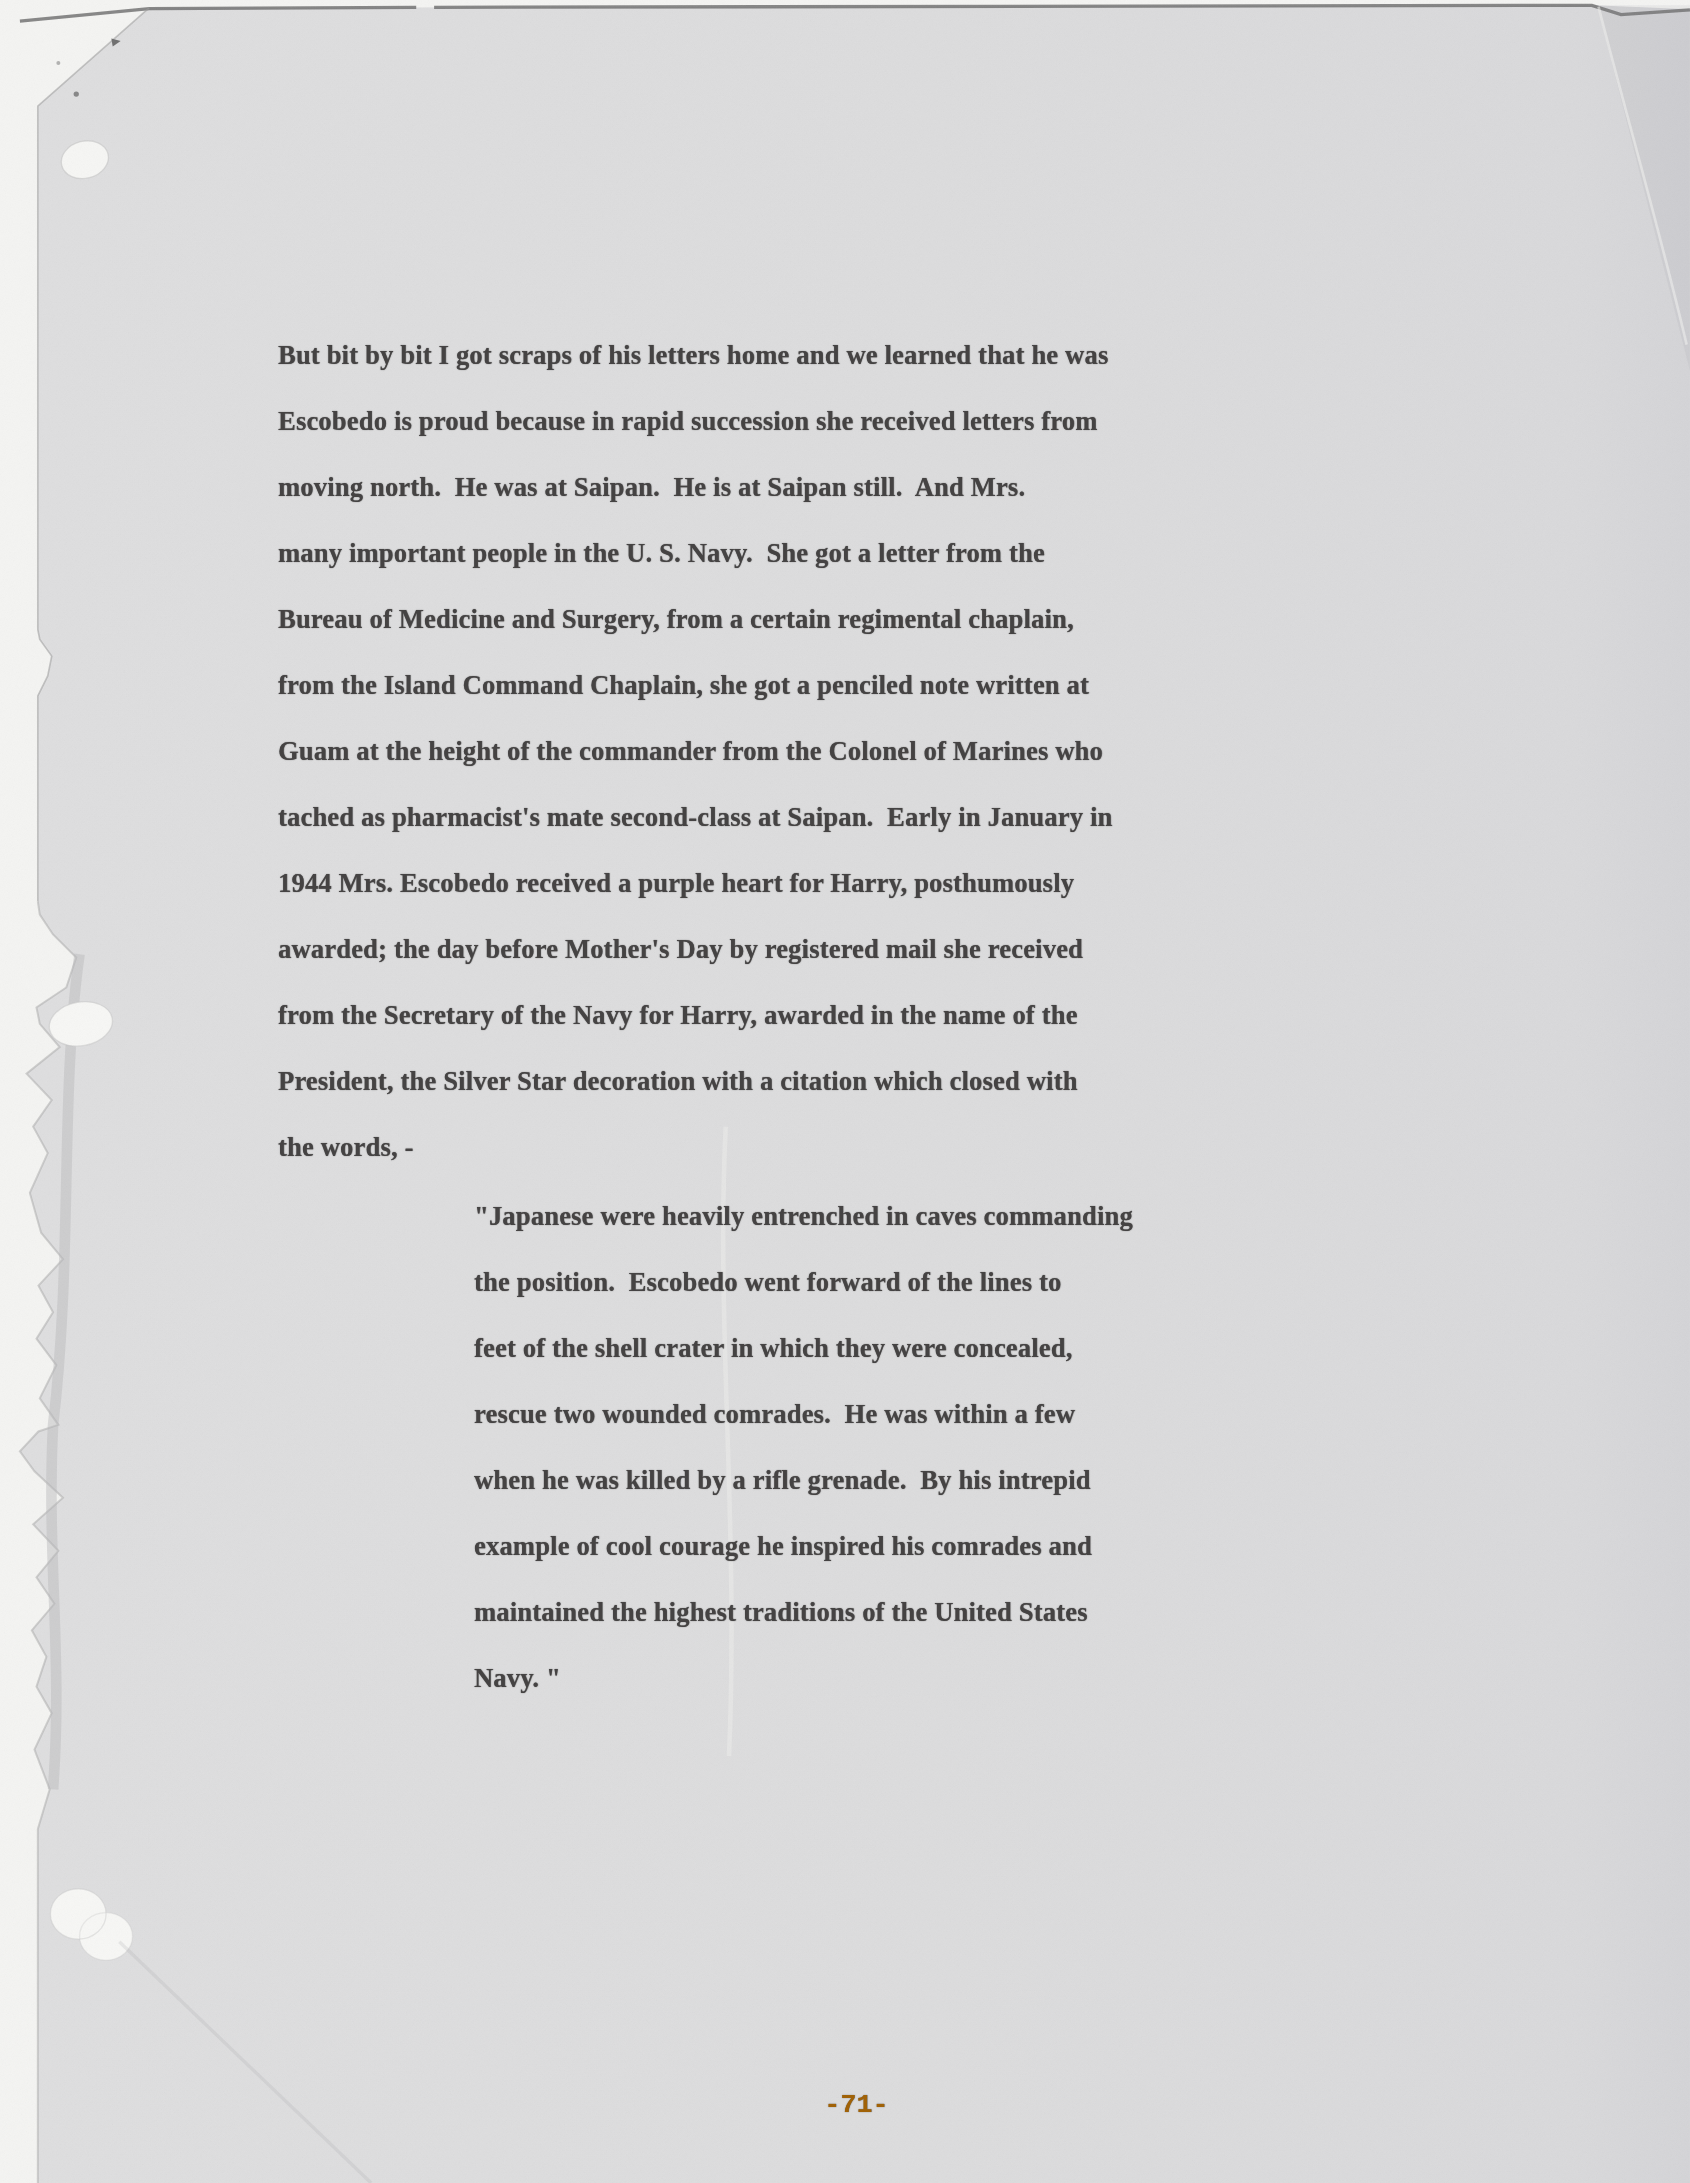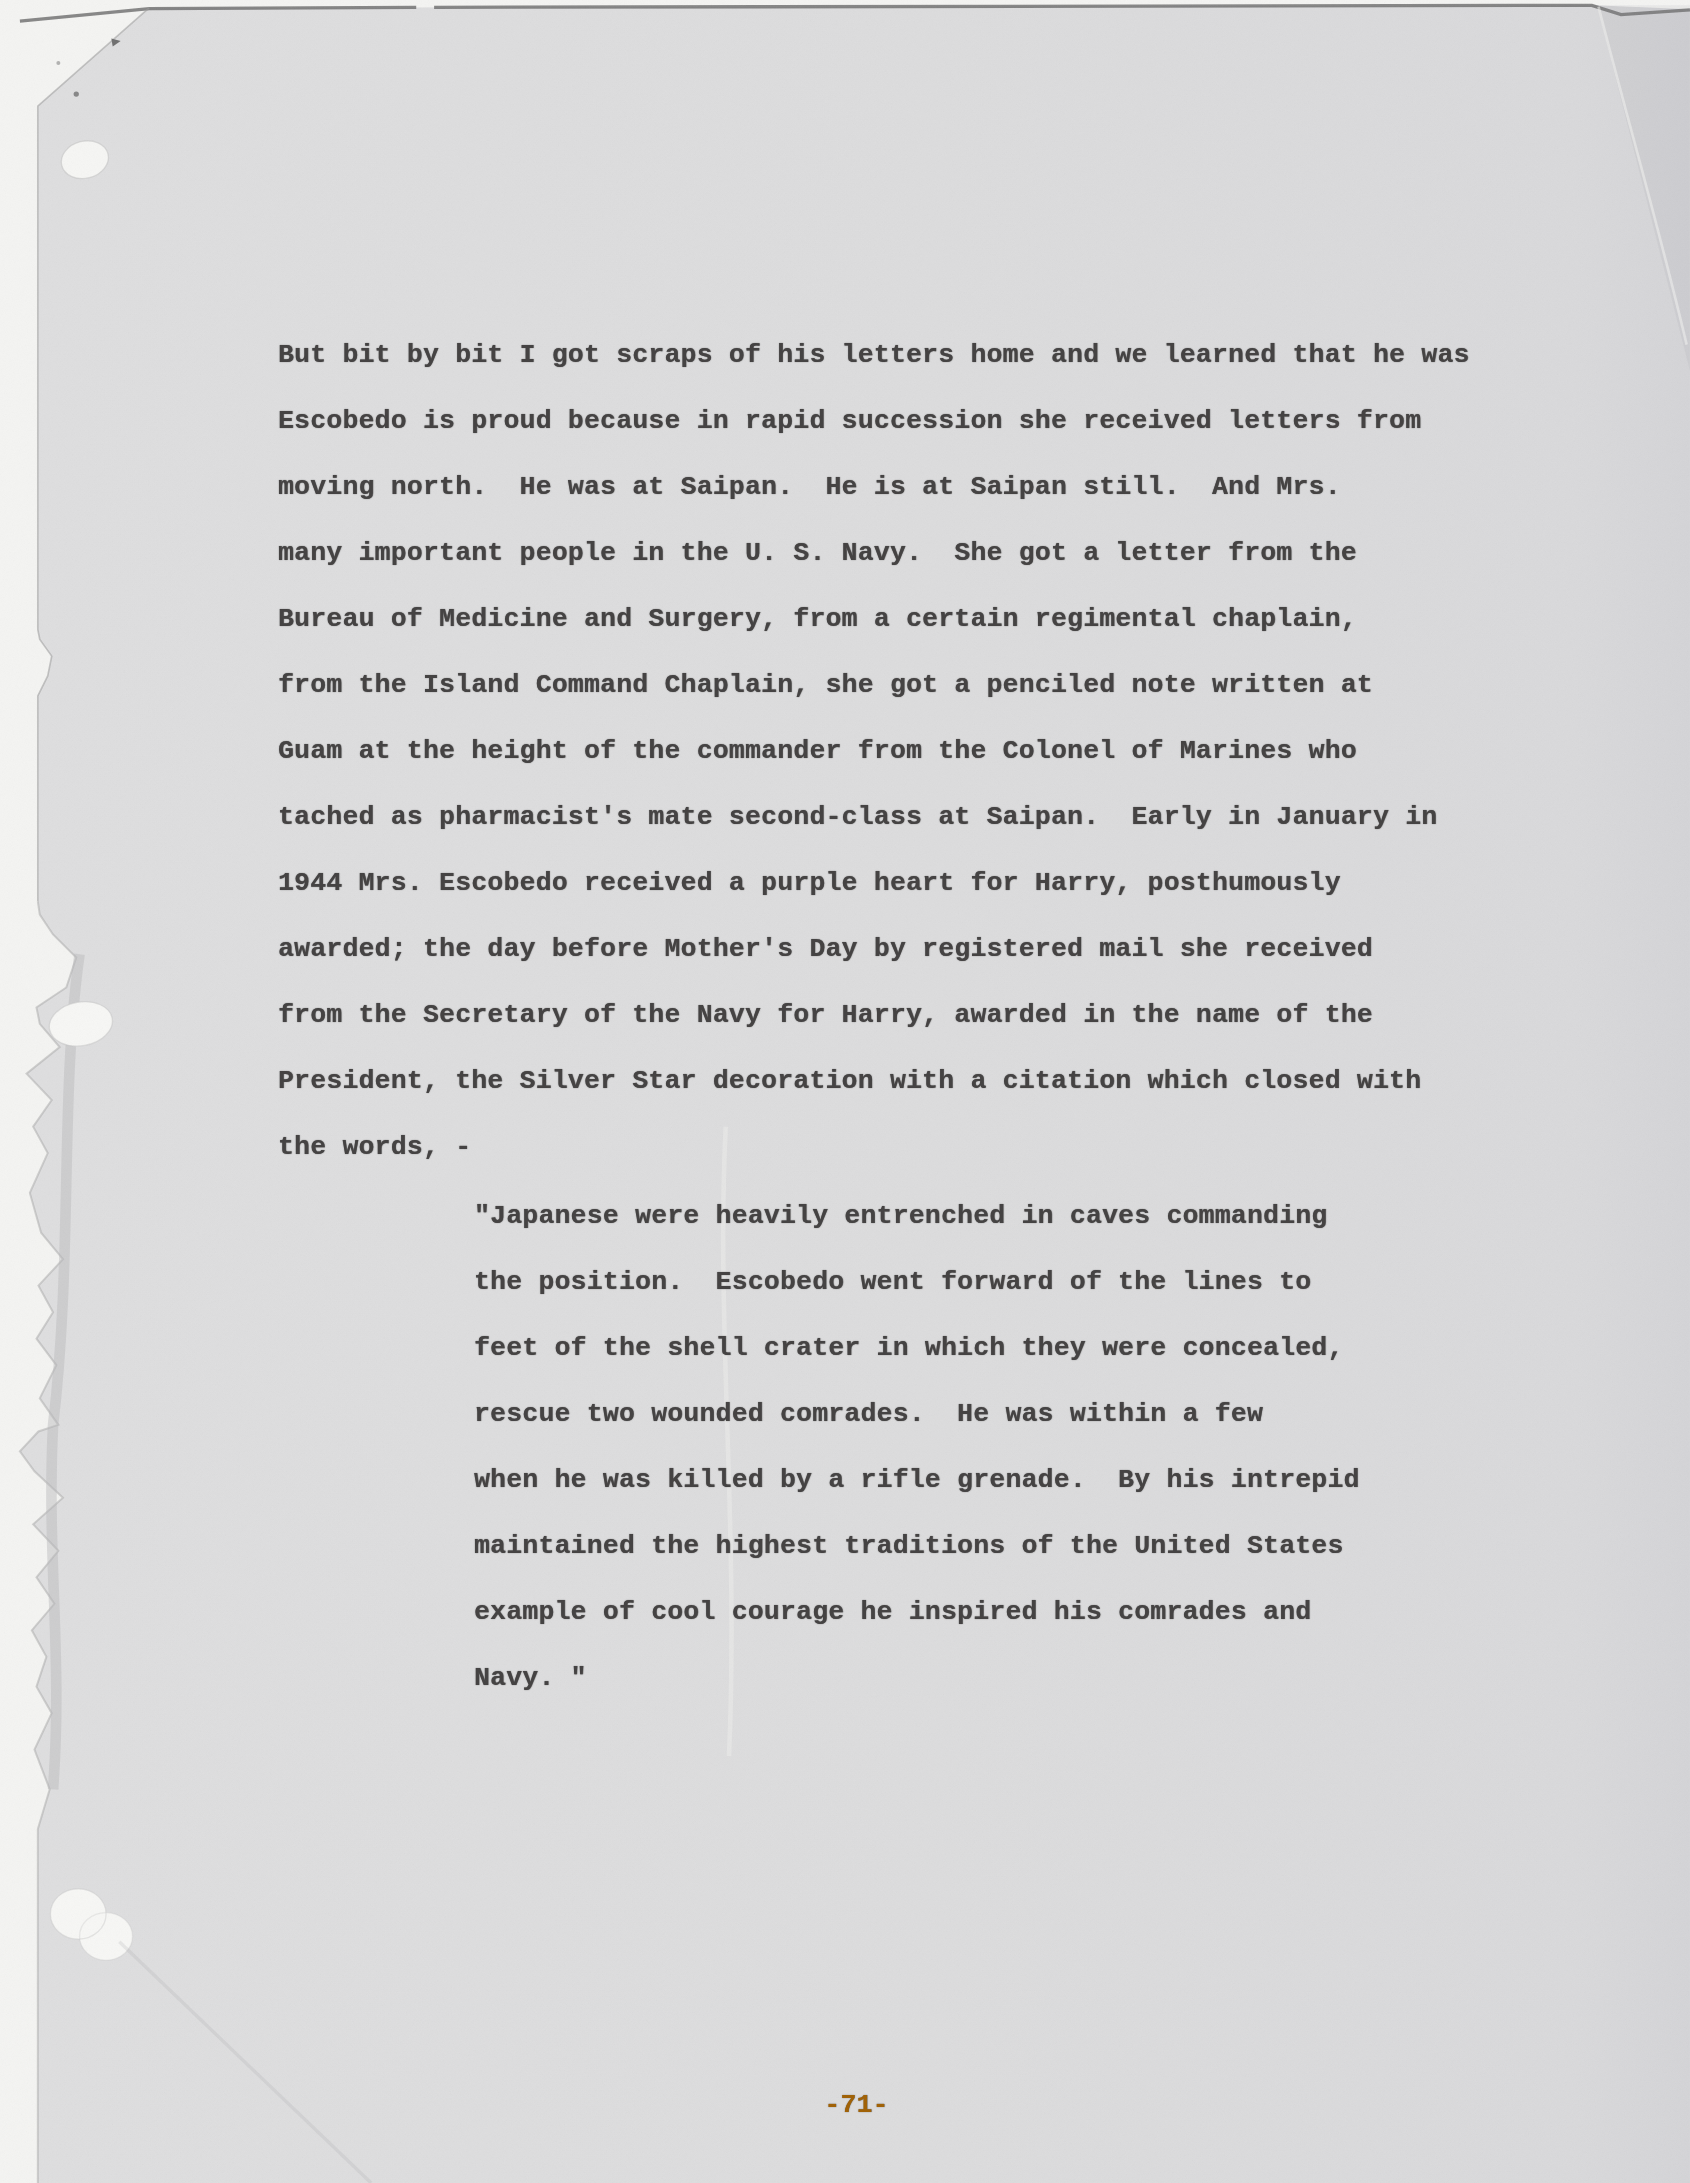--- a/index.html
+++ b/index.html
@@ -25,20 +25,21 @@
   }
   .page-text {
     position: absolute;
     left: 278px;
     top: 322px;
     color: #454343;
     font-size: 26.5px;
     font-weight: 700;
     letter-spacing: 0.2px;
     text-shadow: 0 0 1.3px rgba(70,70,70,0.45), 0.4px 0.4px 0.7px rgba(60,60,60,0.55);
+    font-family: Liberation Serif, serif;
   }
   .tline {
     height: 66px;
     line-height: 66px;
     white-space: pre;
   }
   .blockquote {
     margin-left: 196px;
     margin-top: 2.7px;
   }
@@ -137,22 +138,22 @@
       <div class="tline">from the Secretary of the Navy for Harry, awarded in the name of the</div>
       <div class="tline">President, the Silver Star decoration with a citation which closed with</div>
       <div class="tline">the words, -</div>
     </div>
     <div class="blockquote">
       <div class="tline">"Japanese were heavily entrenched in caves commanding</div>
       <div class="tline">the position.  Escobedo went forward of the lines to</div>
       <div class="tline">feet of the shell crater in which they were concealed,</div>
       <div class="tline">rescue two wounded comrades.  He was within a few</div>
       <div class="tline">when he was killed by a rifle grenade.  By his intrepid</div>
+      <div class="tline">example of cool courage he inspired his comrades and</div>
       <div class="tline">maintained the highest traditions of the United States</div>
-      <div class="tline">example of cool courage he inspired his comrades and</div>
       <div class="tline">Navy. "</div>
     </div>
   </div>
 
   <div class="page-number">-71-</div>
 
 </div>
 
 
 </body></html>

